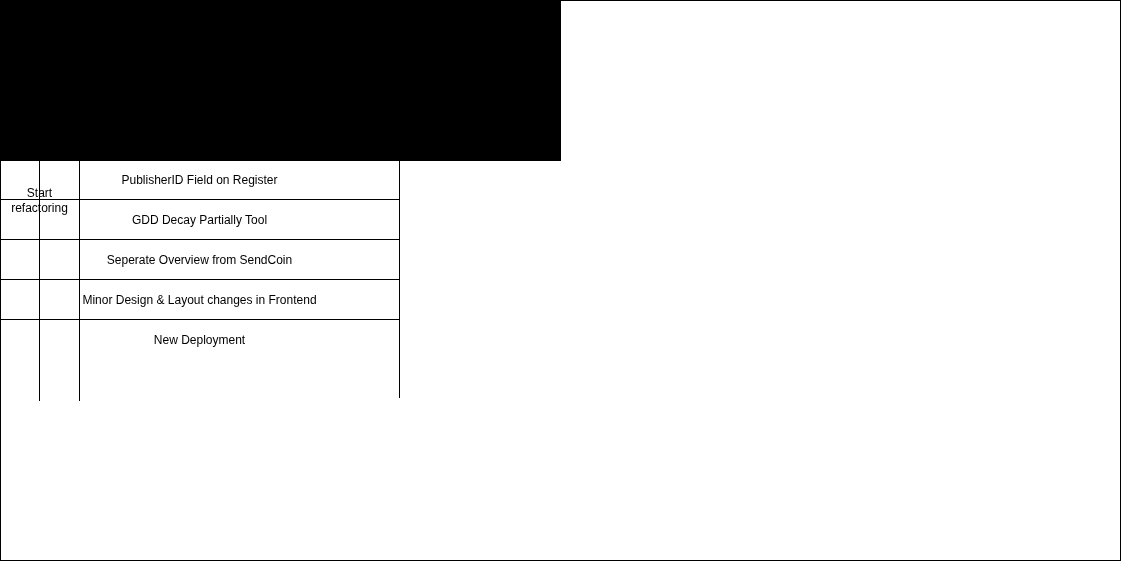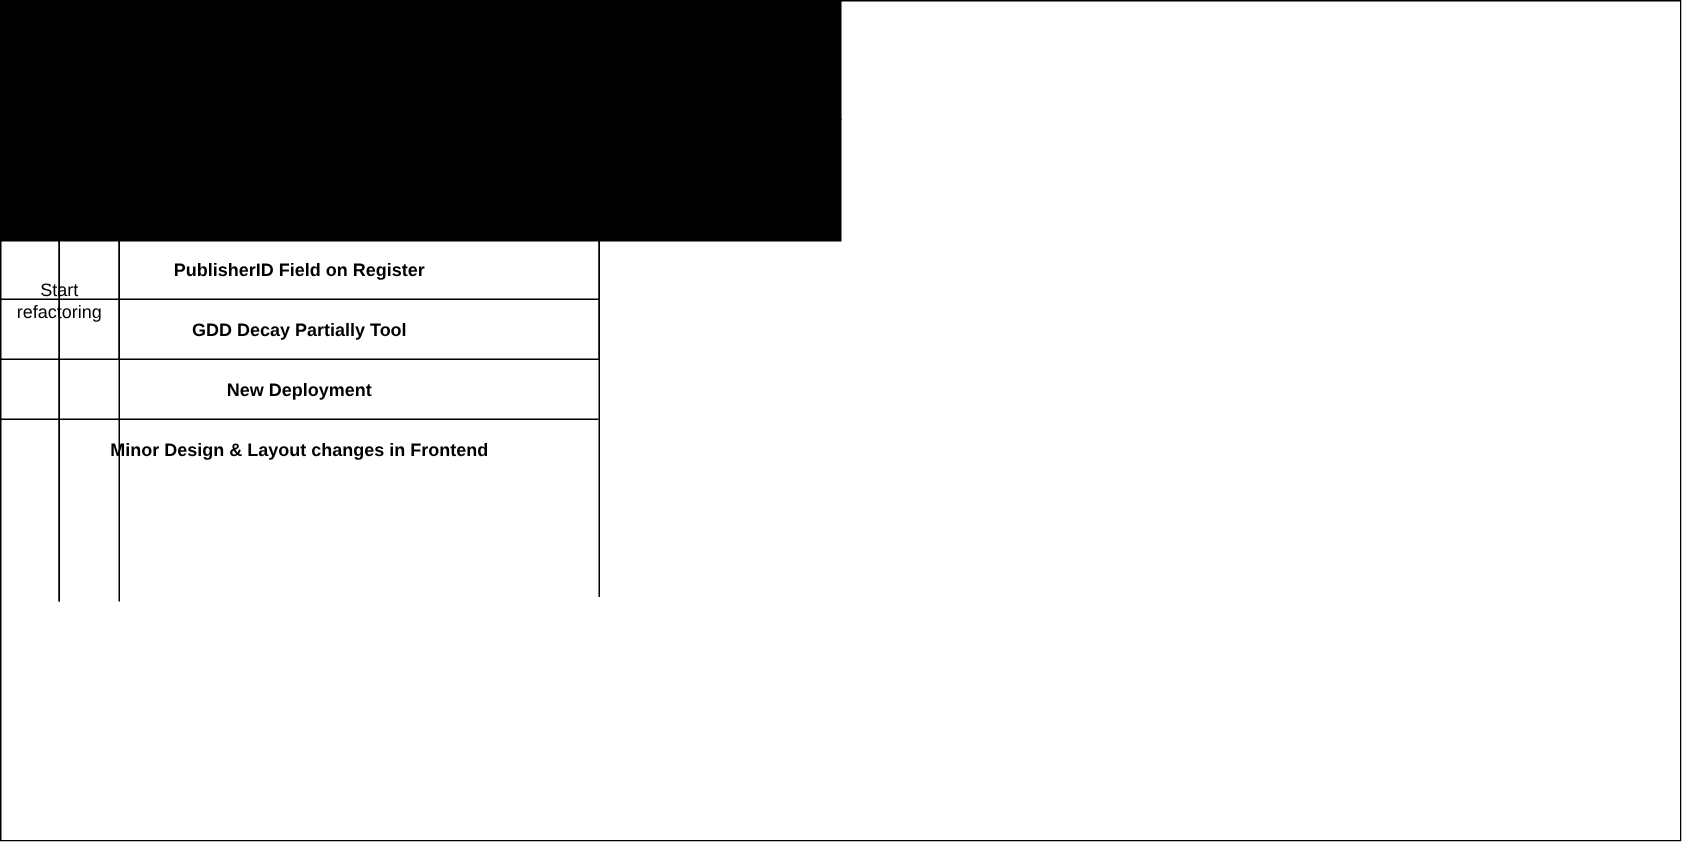--- a/index.html
+++ b/index.html
@@ -25,21 +25,21 @@
   .br { border-right: 1px solid var(--border, #000000); }
   .bb { border-bottom: 1px solid var(--border, #000000); }
   .title   { font-size: 13px; }
   .colhead { font-size: 13px; line-height: 14px; }
   .small   { font-size: 7.5px; line-height: 10px; }
   .note    { font-size: 12px; line-height: 15px; }
   .tasklist {
     position: absolute;
     display: grid;
   }
-  .tasklist-left  { left: 0;   top: 160; width: 400px; height: 398px; grid-template-rows: repeat(9, 40px) 1fr; border-right: 1px solid var(--border, #000000); font-weight: bold; }
+  .tasklist-left  { left: 0;   top: 160; width: 400px; height: 398px; grid-template-rows: repeat(9, 40px) 1fr; border-right: 1px solid var(--border, #000000); }
   .tasklist-right { left: 560; top: 160; width: 400px; height: 240px; grid-template-rows: repeat(6, 40px);     border-right: 1px solid var(--border, #000000); }
   .task-cell {
     display: flex;
     align-items: center;
     justify-content: center;
     text-align: center;
     font-size: 12px;
     border-bottom: 1px solid var(--border, #000000);
     padding: 0 8px;
   }
@@ -104,22 +104,23 @@
 08.03.2022 -
 15.03.2022</div>
 
   <div class="tasklist tasklist-left">
       <div class="task-cell">Admin Interface</div>
       <div class="task-cell">Replace Login Server</div>
       <div class="task-cell">Replace Community Server</div>
       <div class="task-cell">Refine/Partially redesign Register Process</div>
       <div class="task-cell">PublisherID Field on Register</div>
       <div class="task-cell">GDD Decay Partially Tool</div>
+      <div class="task-cell">Seperate Overview from SendCoin</div>
+      <div class="task-cell">Minor Design &amp; Layout changes in Frontend</div>
       <div class="task-cell">New Deployment</div>
-      <div class="task-cell">Minor Design &amp; Layout changes in Frontend</div>
     </div>
 
   <div class="cell br test16-body"></div>
   <div class="cell br relwin16-body"></div>
 
   <div class="cell note br deadline-body">Start
 refactoring</div>
 
   <div class="tasklist tasklist-right">
       <div class="task-cell">Refactoring</div>

